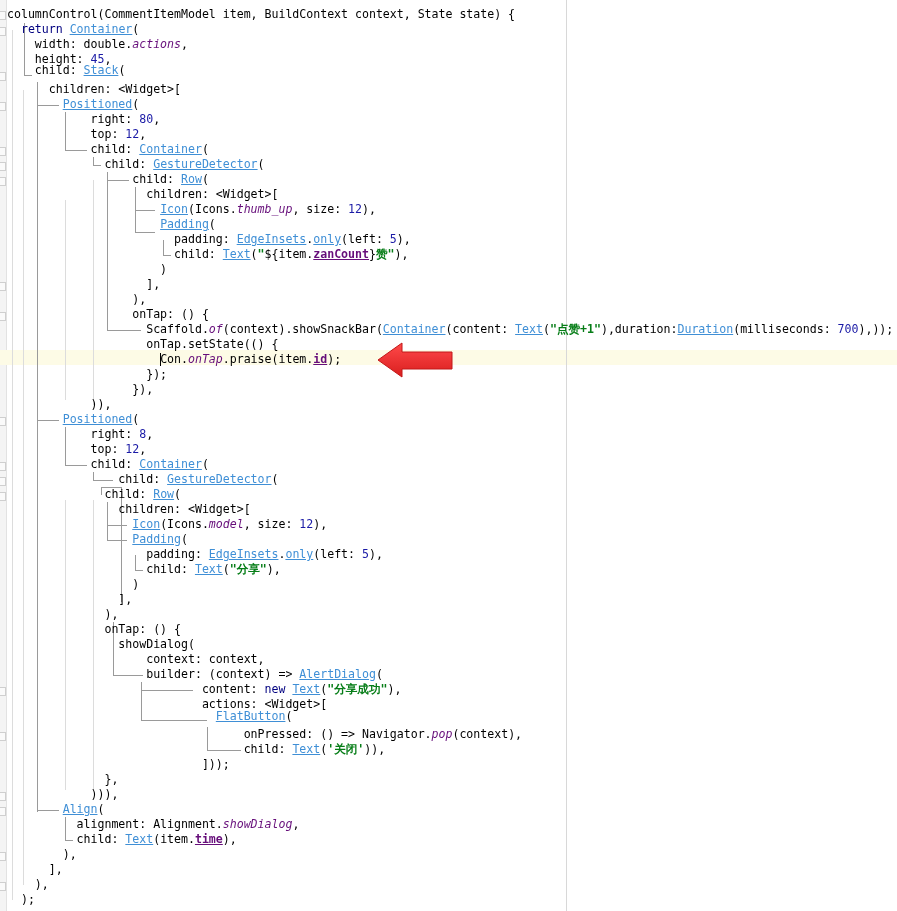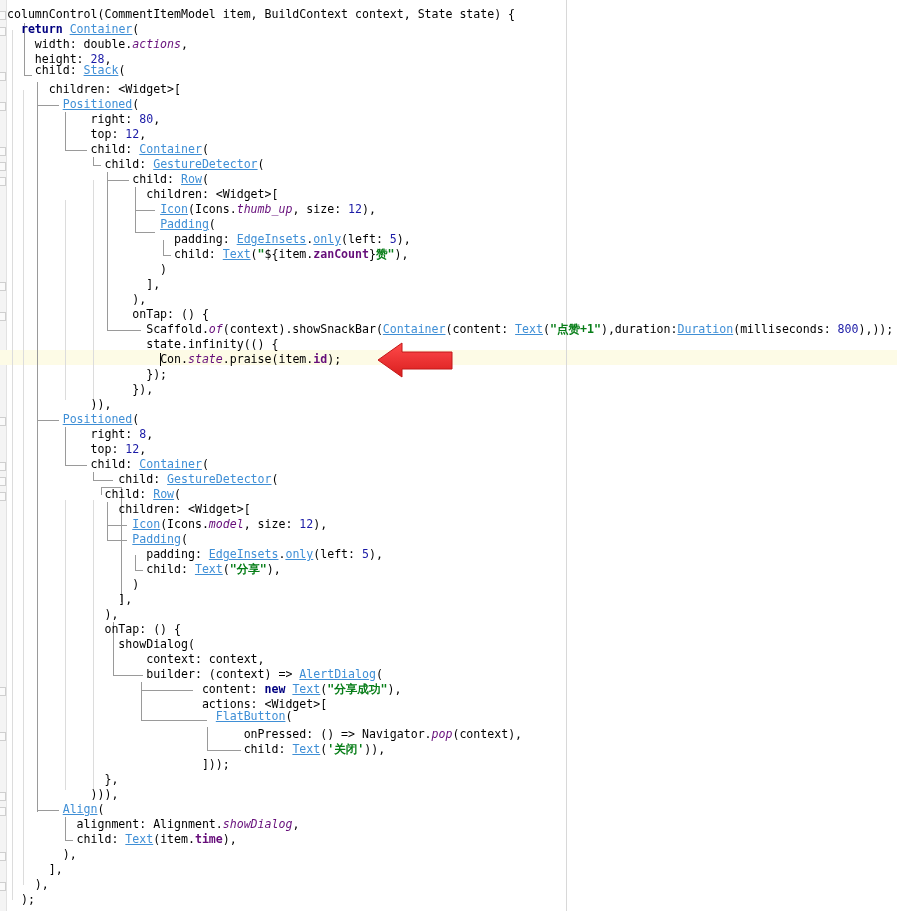--- a/index.html
+++ b/index.html
@@ -4,26 +4,26 @@
 <style>
   html, body { margin:0; padding:0; background:#ffffff; }
   body { width:897px; height:911px; position:relative; overflow:hidden; font-family:"DejaVu Sans Mono", "Liberation Mono", monospace; }
   .editor { position:absolute; left:0; top:0; width:897px; height:911px; background:#ffffff; }
   .gutter { position:absolute; left:0; top:0; width:6px; height:911px; background:#f4f4f4; border-right:1px solid #e2e2e2; }
   .fold { position:absolute; left:0; width:6px; height:9px; border:1px solid #cfcfcf; border-left:none; background:#fafafa; box-sizing:border-box; }
   .margin-guide { position:absolute; left:566px; top:0; width:1px; height:911px; background:#d8d8d8; }
   .caret-row { position:absolute; left:0; top:350px; width:897px; height:15px; background:#fdfbe6; }
   .lines { position:absolute; left:7px; top:7px; }
   .line { position:absolute; left:0; height:15px; line-height:15px; font-size:11.6px; color:#000000; white-space:pre; letter-spacing:-0.02px; }
-  .kw { color:#000080; font-weight:bold; }
+  .kw { color:#000080; font-weight:normal; }
   .cls { color:#3f8fd6;text-decoration:underline; }
   .num { color:#1a1aa6; }
   .str { color:#067d17; font-weight:bold; }
   .it { color:#660e7a; font-style:italic; }
-  .fld { color:#660e7a; font-weight:bold; }
+  .fld { color:#660e7a; font-weight:bold;text-decoration:underline; }
   .caret { display:inline-block; width:1px; height:13px; background:#000; vertical-align:middle; margin-right:-1px; }
   .guide { position:absolute; background:#9a9a9a; }
   .arrow { position:absolute; left:376px; top:341px; width:78px; height:38px; }
 </style>
 </head>
 <body>
 
 <div class="editor">
   <div class="gutter"></div>
   <div class="fold" style="top:11px"></div>
@@ -94,41 +94,41 @@
     <div class="guide" style="left:65px;top:200px;width:1px;height:200px;background:#dcdcdc"></div>
     <div class="guide" style="left:93px;top:180px;width:1px;height:225px;background:#dcdcdc"></div>
     <div class="guide" style="left:65px;top:500px;width:1px;height:290px;background:#dcdcdc"></div>
     <div class="guide" style="left:93px;top:500px;width:1px;height:290px;background:#dcdcdc"></div>
   </div>
 
   <div class="lines">
     <div class="line" style="top:0px">columnControl(CommentItemModel item, BuildContext context, State state) {</div>
     <div class="line" style="top:15px"><span>  </span><span class="kw">return</span> <span class="cls">Container</span>(</div>
     <div class="line" style="top:30px">    width: double.<span class="it">actions</span>,</div>
-    <div class="line" style="top:45px">    height: <span class="num">28</span>,</div>
+    <div class="line" style="top:45px">    height: <span class="num">45</span>,</div>
     <div class="line" style="top:56px">    child: <span class="cls">Stack</span>(</div>
     <div class="line" style="top:75px">      children: &lt;Widget&gt;[</div>
     <div class="line" style="top:90px">        <span class="cls">Positioned</span>(</div>
     <div class="line" style="top:105px">            right: <span class="num">80</span>,</div>
     <div class="line" style="top:120px">            top: <span class="num">12</span>,</div>
     <div class="line" style="top:135px">            child: <span class="cls">Container</span>(</div>
     <div class="line" style="top:150px">              child: <span class="cls">GestureDetector</span>(</div>
     <div class="line" style="top:165px">                  child: <span class="cls">Row</span>(</div>
     <div class="line" style="top:180px">                    children: &lt;Widget&gt;[</div>
     <div class="line" style="top:195px">                      <span class="cls">Icon</span>(Icons.<span class="it">thumb_up</span>, size: <span class="num">12</span>),</div>
     <div class="line" style="top:210px">                      <span class="cls">Padding</span>(</div>
     <div class="line" style="top:225px">                        padding: <span class="cls">EdgeInsets</span>.<span class="cls">only</span>(left: <span class="num">5</span>),</div>
     <div class="line" style="top:240px">                        child: <span class="cls">Text</span>(<span class="str">"</span>${item.<span class="fld">zanCount</span>}<span class="str">赞"</span>),</div>
     <div class="line" style="top:255px">                      )</div>
     <div class="line" style="top:270px">                    ],</div>
     <div class="line" style="top:285px">                  ),</div>
     <div class="line" style="top:300px">                  onTap: () {</div>
-    <div class="line" style="top:315px">                    Scaffold.<span class="it">of</span>(context).showSnackBar(<span class="cls">Container</span>(content: <span class="cls">Text</span>(<span class="str">"点赞+1"</span>),duration:<span class="cls">Duration</span>(milliseconds: <span class="num">800</span>),));</div>
-    <div class="line" style="top:330px">                    state.infinity(() {</div>
-    <div class="line" style="top:345px">                      <span class="caret"></span>Con.<span class="it">state</span>.praise(item.<span class="fld">id</span>);</div>
+    <div class="line" style="top:315px">                    Scaffold.<span class="it">of</span>(context).showSnackBar(<span class="cls">Container</span>(content: <span class="cls">Text</span>(<span class="str">"点赞+1"</span>),duration:<span class="cls">Duration</span>(milliseconds: <span class="num">700</span>),));</div>
+    <div class="line" style="top:330px">                    onTap.setState(() {</div>
+    <div class="line" style="top:345px">                      <span class="caret"></span>Con.<span class="it">onTap</span>.praise(item.<span class="fld">id</span>);</div>
     <div class="line" style="top:360px">                    });</div>
     <div class="line" style="top:375px">                  }),</div>
     <div class="line" style="top:390px">            )),</div>
     <div class="line" style="top:405px">        <span class="cls">Positioned</span>(</div>
     <div class="line" style="top:420px">            right: <span class="num">8</span>,</div>
     <div class="line" style="top:435px">            top: <span class="num">12</span>,</div>
     <div class="line" style="top:450px">            child: <span class="cls">Container</span>(</div>
     <div class="line" style="top:465px">                child: <span class="cls">GestureDetector</span>(</div>
     <div class="line" style="top:480px">              child: <span class="cls">Row</span>(</div>
     <div class="line" style="top:495px">                children: &lt;Widget&gt;[</div>

